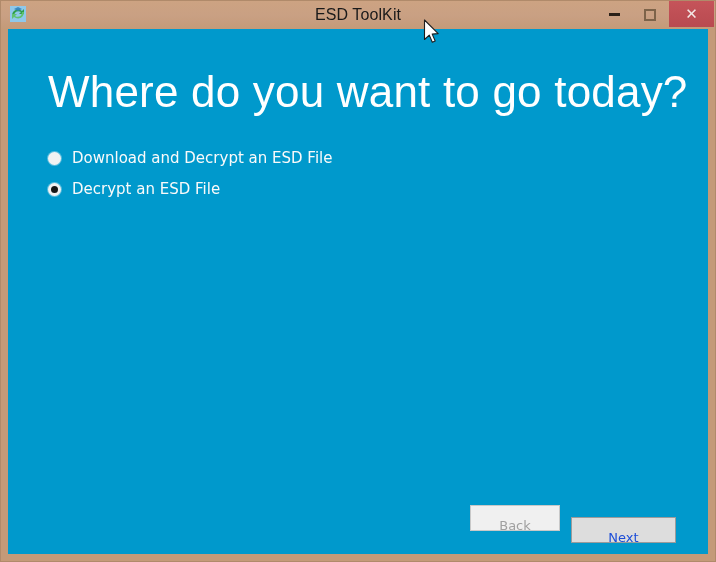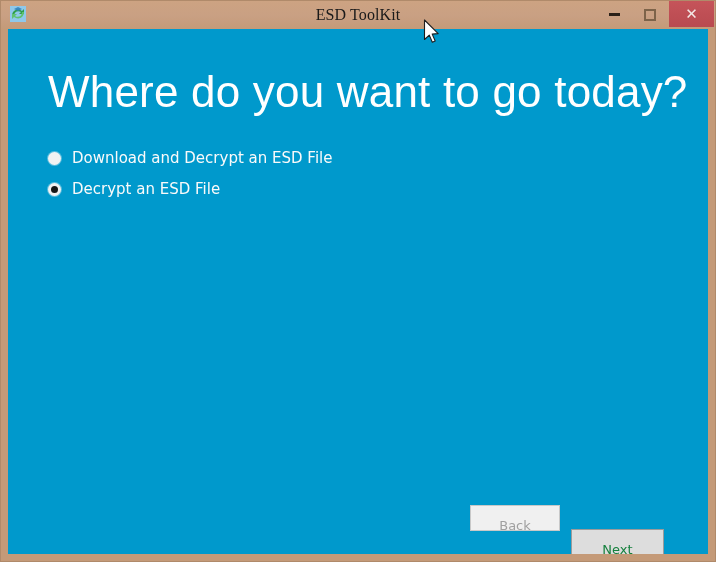--- a/index.html
+++ b/index.html
@@ -49,21 +49,21 @@
   }
   .titlebar-title {
     position: absolute;
     left: 0; top: 0;
     width: 716px;
     height: 17px;
     line-height: 29px;
     text-align: center;
     font-size: 16px;
     color: #1a1a1a;
-    font-family: Liberation Serif, serif;
+    font-family: Liberation Sans, sans-serif;
     letter-spacing: 0.1px;
     user-select: none;
   }
 
   
   .wc {
     position: absolute;
     top: 1px;
     height: 27px;
     width: 36px;
@@ -185,24 +185,24 @@
   .btn-back {
     left: 462px;
     top: 476px;
     width: 90px;
     background: #f0f0f0;
     color: #a0a0a0;
     border-color: #c8c8c8;
   }
   .btn-next {
     left: 563px;
-    top: 500px;
-    width: 93px;
+    top: 488px;
+    width: 105px;
     background: #dddddd;
-    color: #15803d;
+    color: #1d4ed8;
     border-color: #9b9b9b;
   }
 
   
   .cursor {
     position: absolute;
     left: 423px;
     top: 19px;
     width: 18px;
     height: 28px;

